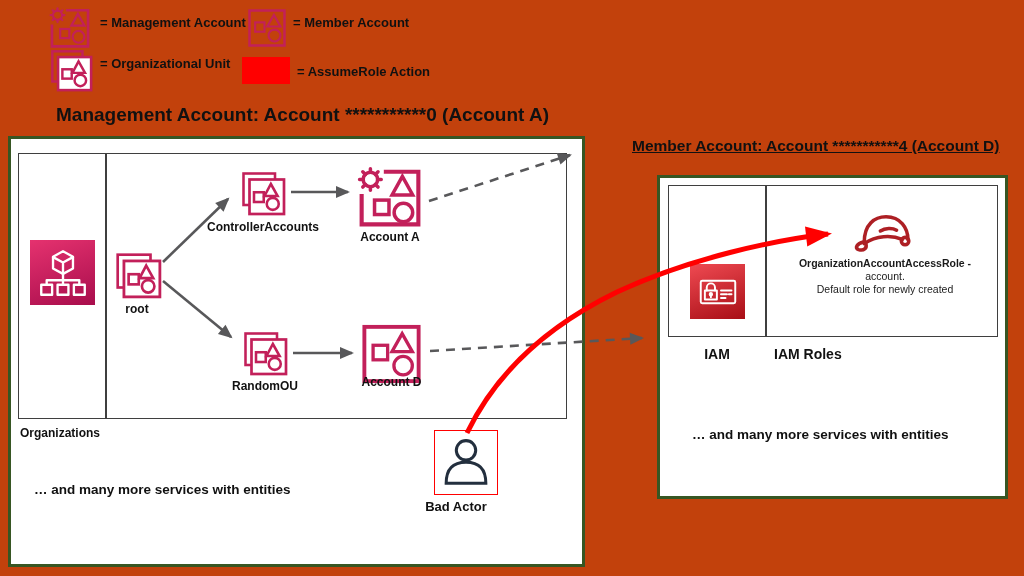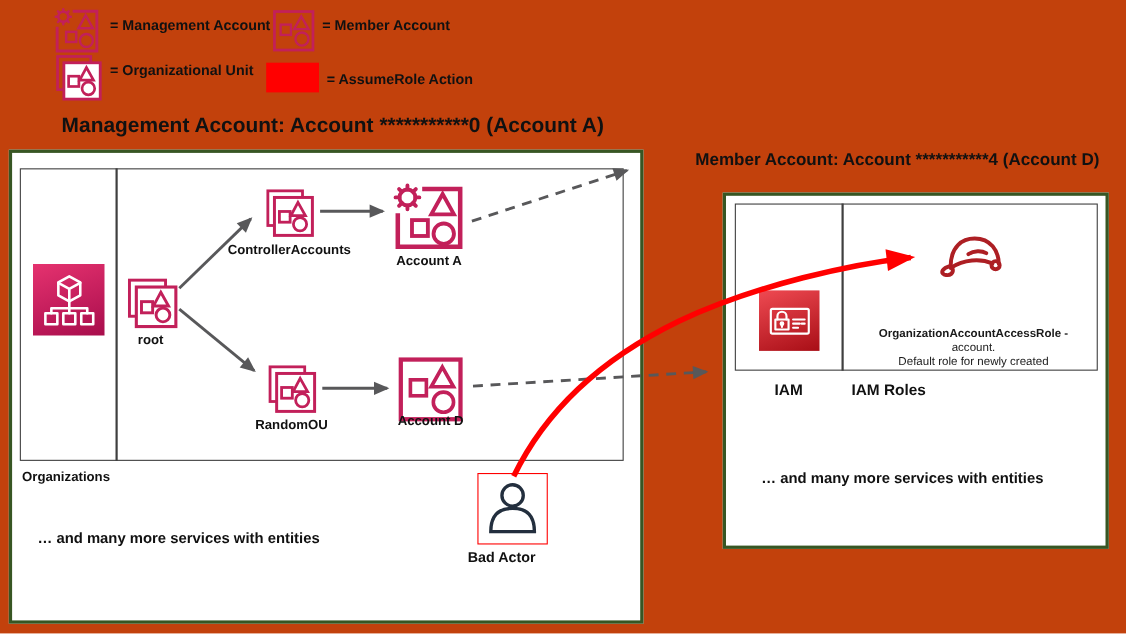--- a/index.html
+++ b/index.html
@@ -35,21 +35,21 @@
   .white-glyph{stroke:#fff;fill:none;stroke-width:2.6;stroke-linecap:round;stroke-linejoin:round;}
   .navy-svg{stroke:var(--bad-actor-navy);fill:none;stroke-width:3.6;}
   .hat-svg{stroke:var(--role-red);fill:none;stroke-width:4.4;stroke-linecap:round;stroke-linejoin:round;}
 
   .grad-orgs{background:linear-gradient(160deg,#E5326F 0%,#A80D4C 100%);display:flex;align-items:center;justify-content:center;}
   .grad-iam{background:linear-gradient(160deg,#EF4A52 0%,#A80E16 100%);display:flex;align-items:center;justify-content:center;}
 
   .badactor-box{position:absolute;border:1.6px solid var(--assume-role-red);background:#fff;display:flex;align-items:center;justify-content:center;}
   .red-swatch{position:absolute;background:var(--assume-role-red);}
 
-  .role-text{position:absolute;text-align:center;font-size:10.5px;line-height:13px;color:#1a1a1a;margin-top:40px;}
+  .role-text{position:absolute;text-align:center;font-size:10.5px;line-height:13px;color:#1a1a1a;}
   .role-text .b{font-weight:bold;}
 
   #arrow-layer{position:absolute;left:0;top:0;pointer-events:none;}
   .ar{stroke:var(--arrow-gray);stroke-width:2.6;fill:none;}
   .dash{stroke-dasharray:9 7;}
   .redline{stroke:var(--assume-role-red);stroke-width:5;fill:none;}
   .grayfill{fill:var(--arrow-gray);}
   .redfill{fill:var(--assume-role-red);}
 </style>
 </head>
@@ -87,21 +87,21 @@
       <path class="thin" d="M42.5 20 L51.5 36 L34 36 Z"></path>
       <circle class="thin" cx="45" cy="46.5" r="8"></circle>
     </svg>
   </div>
   <div class="t legend-label" style="left:100px;top:56px;text-align:right;">= Organizational Unit</div>
 
   <div class="red-swatch" style="left:242px;top:57px;width:48px;height:27px;"></div>
   <div class="t legend-label" style="left:297px;top:64px;">= AssumeRole Action</div>
 
   <div class="t title1" style="left:28px;top:104px;margin-left:28px;">Management Account: Account ***********0 (Account A)</div>
-  <div class="t title2" style="left:632px;top:137px;">Member Account: Account ***********4 (Account D)</div>
+  <div class="t title2" style="left:632px;top:137px;text-decoration:underline;">Member Account: Account ***********4 (Account D)</div>
 
   <div class="greenbox" style="left:8px;top:136px;width:577px;height:431px;"></div>
   <div class="graybox" style="left:18px;top:153px;width:549px;height:266px;"></div>
   <div class="vline" style="left:105px;top:153px;height:266px;"></div>
 
   <div class="abs grad-orgs" style="left:30px;top:240px;width:65px;height:65px;">
     <svg width="58" height="58" viewBox="0 0 64 64" class="white-glyph">
       <path d="M32 8 L43 14 V27 L32 33 L21 27 V14 Z"></path>
       <path d="M21 14.5 L32 20.5 L43 14.5 M32 20.5 V32.5"></path>
       <path d="M32 33 V40 M14 40 H50 M14 40 V45 M32 40 V45 M50 40 V45"></path>

